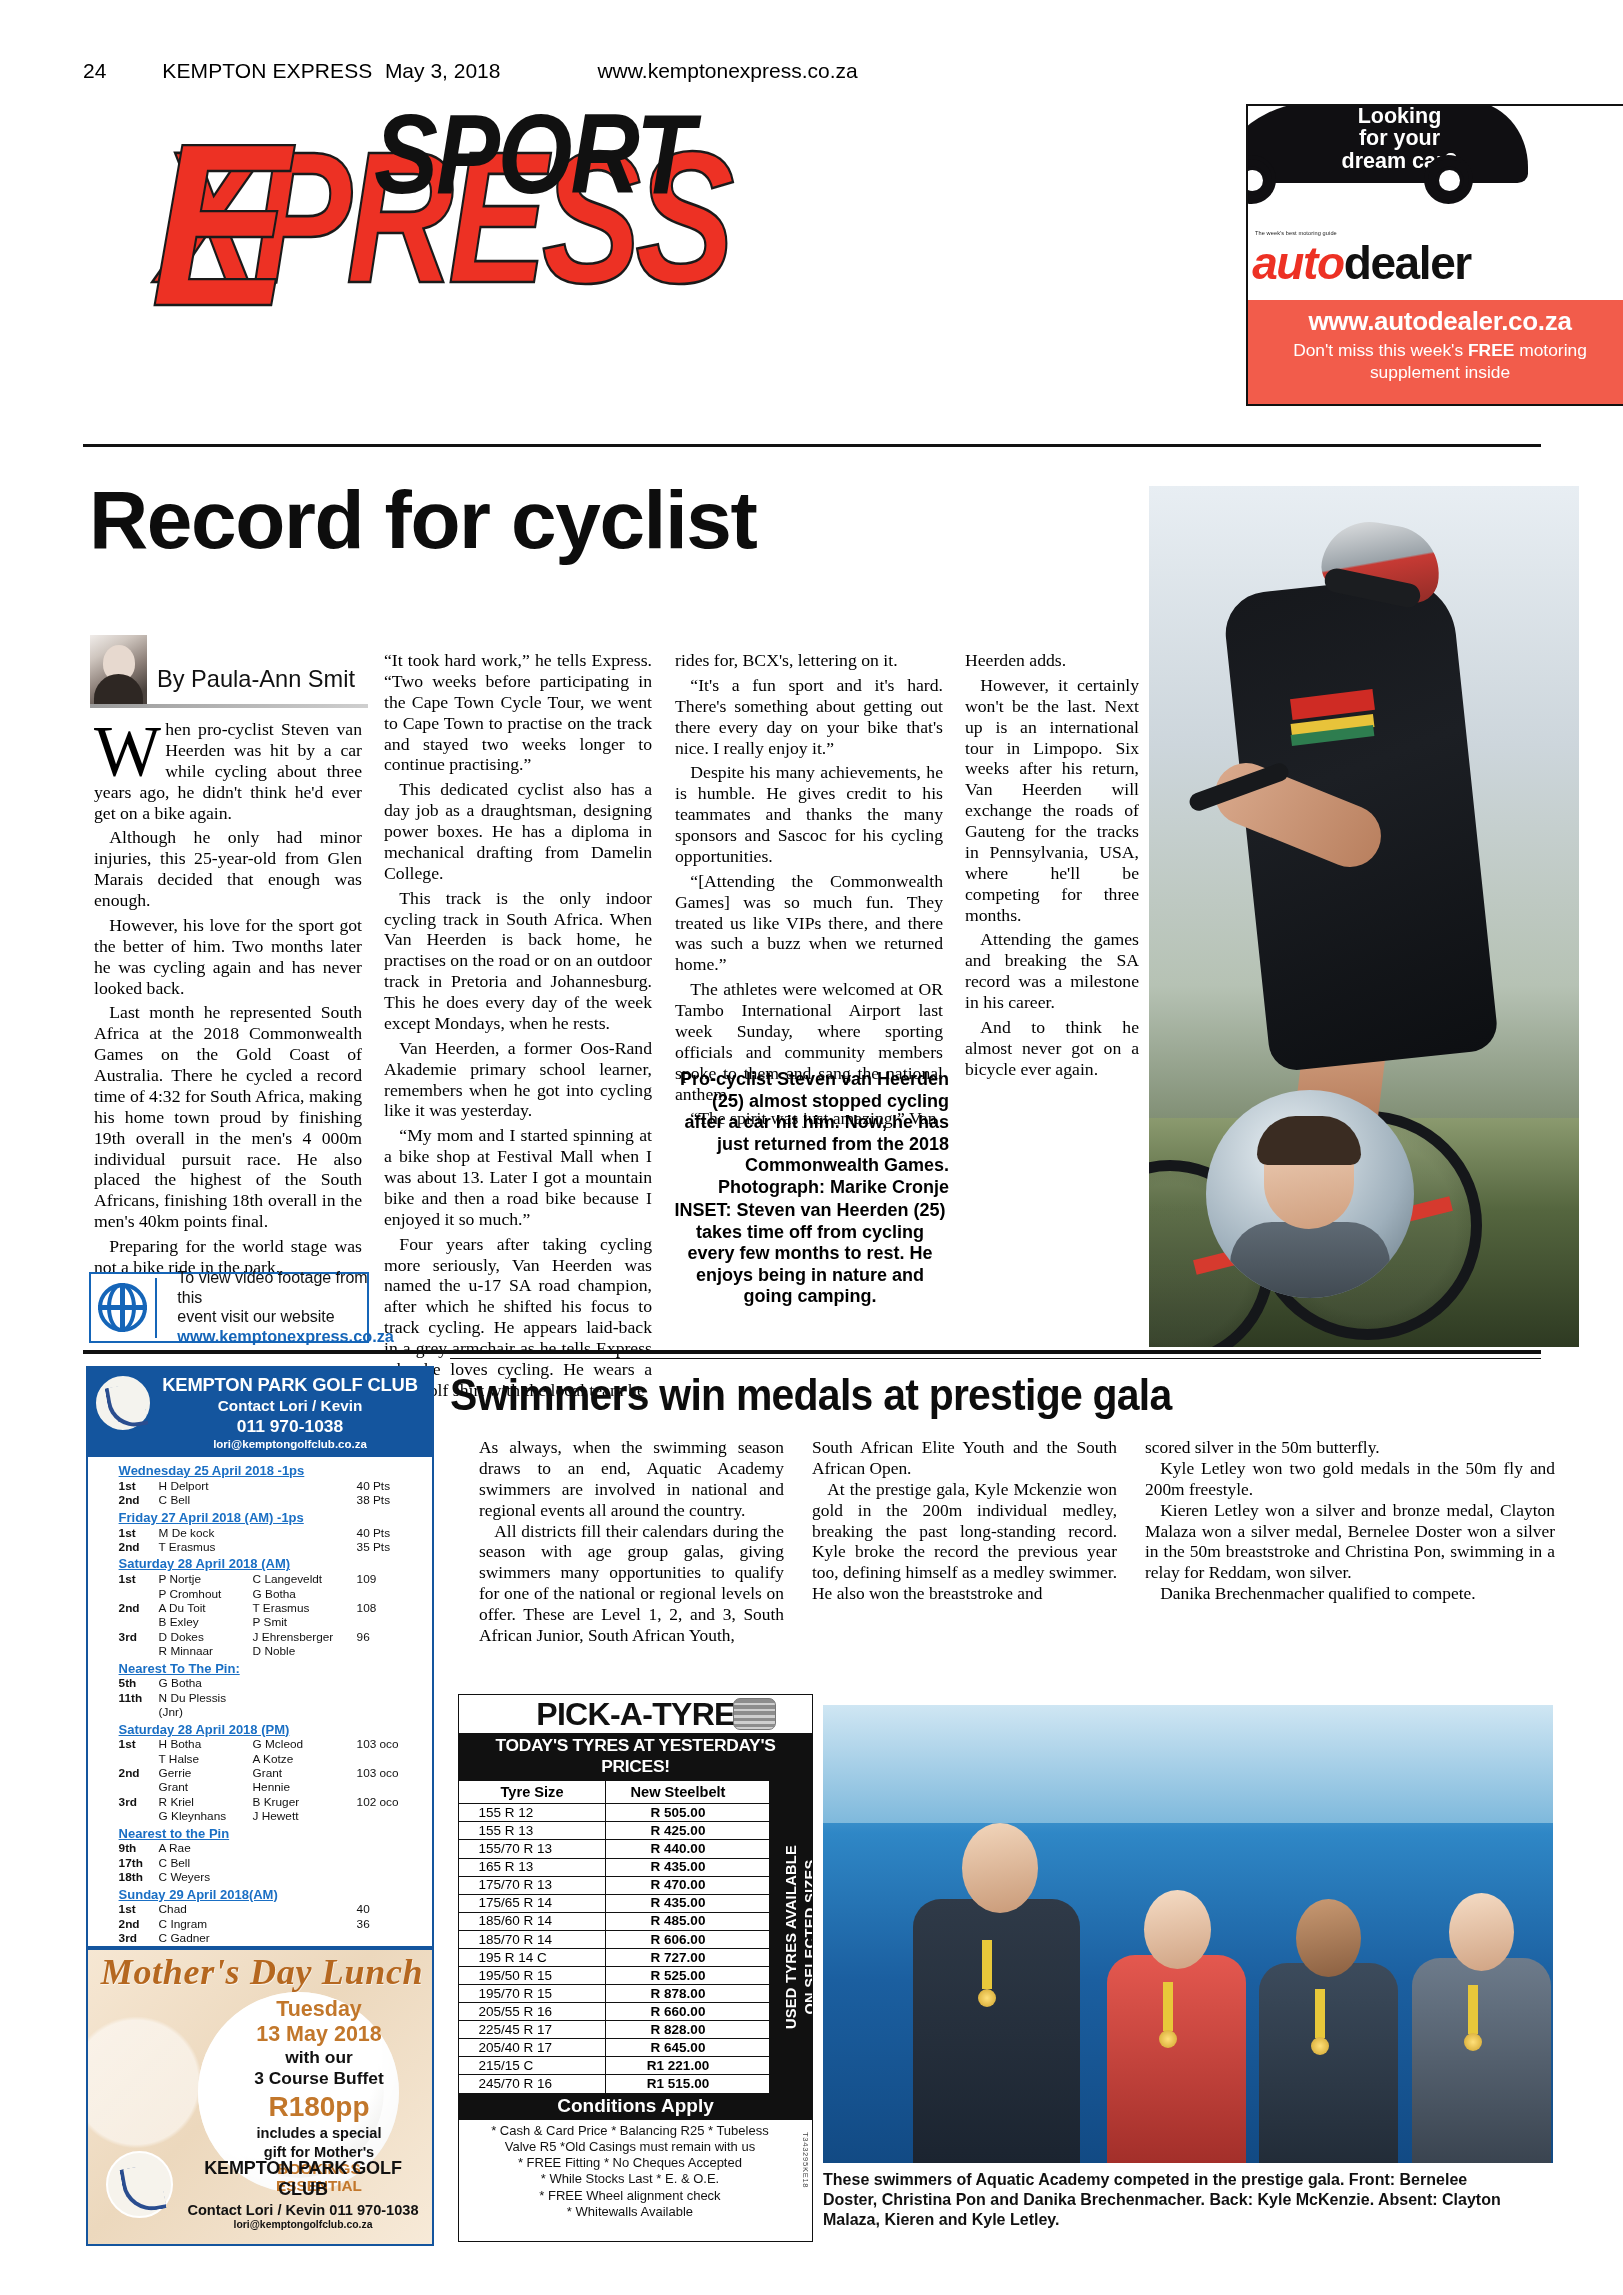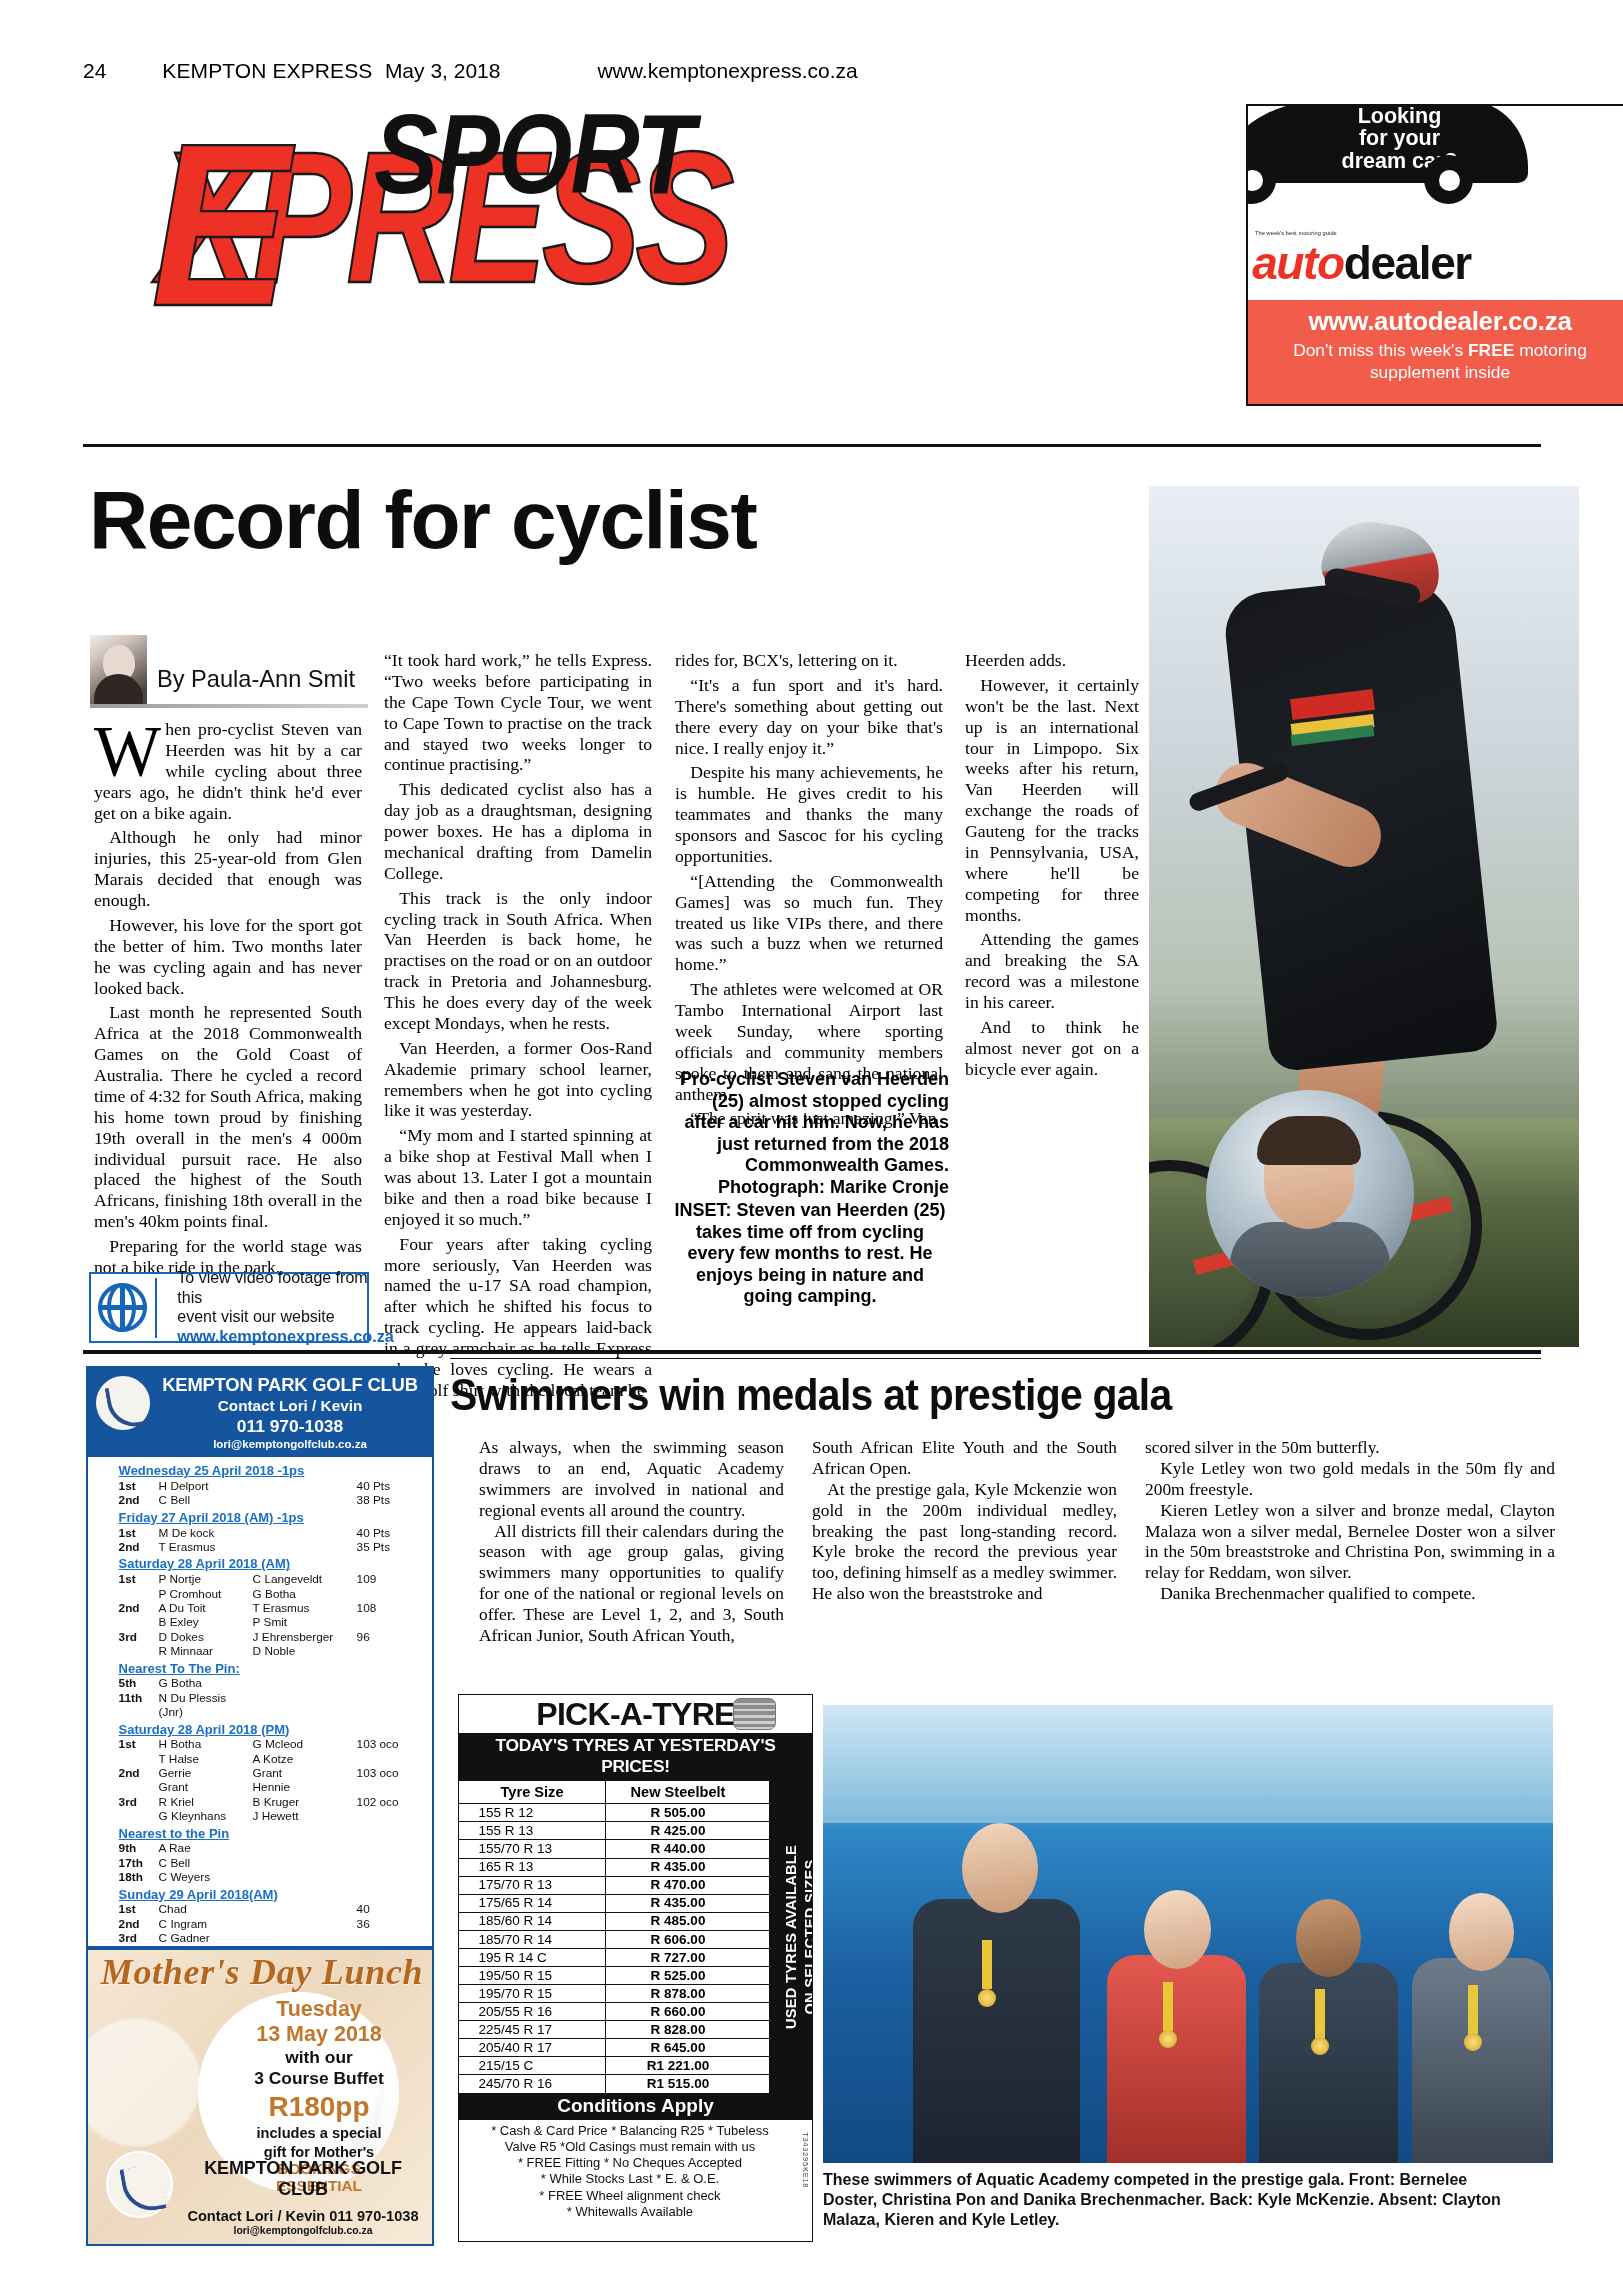--- a/index.html
+++ b/index.html
@@ -358,21 +358,21 @@
   .mday-logo::after {
     content:""; position:absolute; left:15.3px; top:12.5px; width:36px; height:42px;
     border-left:4.9px solid #2a4d8f; border-bottom:4.9px solid #2a4d8f;
     border-radius:0 0 0 30.5px; transform:rotate(-10deg);
   }
   .mday-foot {
     position:absolute; left:90px; top:208px; width:250px; text-align:center;
     font-family:"Liberation Sans", sans-serif;
   }
   .mday-club { font-weight:bold; font-size:18px; color:#111; letter-spacing:-0.1px; }
-  .mday-contact { font-weight:bold; font-size:14.6px; color:#111; margin-top:8px; }
+  .mday-contact { font-weight:bold; font-size:14.6px; color:#111; margin-top:2px; }
   .mday-mail { font-weight:bold; font-size:10.4px; color:#111; margin-top:1.4px; }
 
   
   .swim-head {
     position:absolute; left:450px; top:1373px; width:1111px;
     font-family:"Liberation Sans", sans-serif; font-weight:bold;
     font-size:44px; line-height:1; color:#0d0d0d; letter-spacing:-0.8px;
     transform:scaleX(0.93); transform-origin:left top;
   }
   .swim-col {

